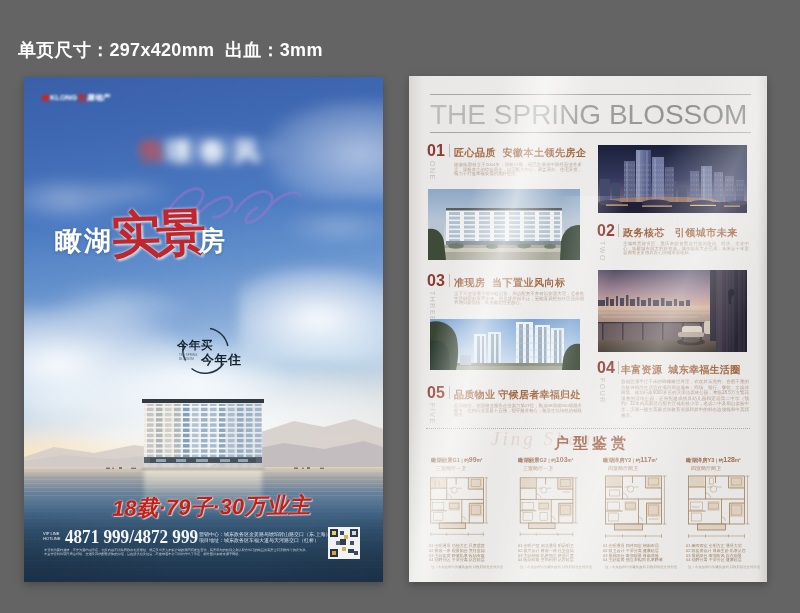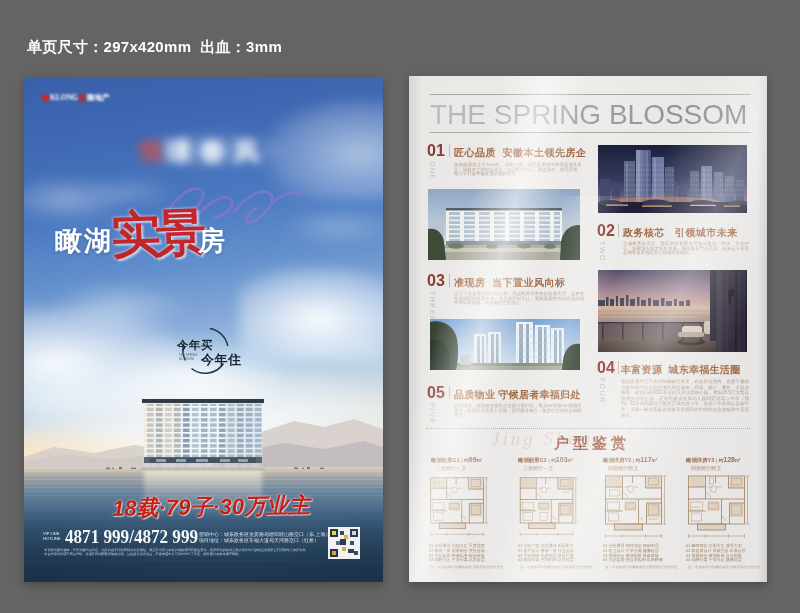--- a/index.html
+++ b/index.html
@@ -4,21 +4,21 @@
 <style>
   html,body{margin:0;padding:0;}
   body{width:800px;height:613px;overflow:hidden;background:#646464;font-family:"Liberation Sans",sans-serif;}
   #stage{position:relative;width:800px;height:613px;background:#646464;overflow:hidden;}
   .abs{position:absolute;}
 </style>
 </head>
 <body>
 <div id="stage">
 
-<div class="abs" style="left:27px;top:38px;color:#fdfdfd;font-size:15px;font-weight:700;letter-spacing:0.3px;">单页尺寸：297x420mm&nbsp;&nbsp;出血：3mm</div>
+<div class="abs" style="left:18px;top:38px;color:#fdfdfd;font-size:18px;font-weight:700;letter-spacing:0.3px;">单页尺寸：297x420mm&nbsp;&nbsp;出血：3mm</div>
 
 <div id="pageL" class="abs" style="left:24px;top:77px;width:359px;height:505px;overflow:hidden;box-shadow:0 3px 8px rgba(0,0,0,0.25);">
 
   <div class="abs" style="left:0;top:0;width:359px;height:392px;background:linear-gradient(172deg,#3a5fa9 0%,#3f69b3 16%,#4b79c1 34%,#6290cc 48%,#84a8d8 60%,#accae6 72%,#d9dee1 84%,#f1ebdf 100%);"></div>
 
   <div class="abs" style="left:240px;top:22px;width:160px;height:100px;background:radial-gradient(ellipse at 60% 55%,rgba(255,255,255,0.55),rgba(255,255,255,0.18) 60%,transparent 76%);filter:blur(6px);"></div>
 
   <div class="abs" style="left:-25px;top:98px;width:135px;height:48px;background:radial-gradient(ellipse at center,rgba(255,255,255,0.38),transparent 68%);filter:blur(7px);"></div>
 
   <div class="abs" style="left:55px;top:100px;width:100px;height:30px;background:radial-gradient(ellipse at center,rgba(255,255,255,0.25),transparent 68%);filter:blur(7px);"></div>
@@ -30,23 +30,23 @@
   <div class="abs" style="left:20px;top:205px;width:150px;height:50px;background:radial-gradient(ellipse at center,rgba(255,255,255,0.4),transparent 68%);filter:blur(8px);"></div>
 
   <div class="abs" style="left:-50px;top:230px;width:210px;height:105px;background:radial-gradient(ellipse at 40% 55%,rgba(255,255,255,0.95),rgba(255,255,255,0.3) 62%,transparent 80%);filter:blur(7px);"></div>
 
   <div class="abs" style="left:85px;top:262px;width:175px;height:75px;background:radial-gradient(ellipse at 50% 55%,rgba(255,255,255,0.85),rgba(255,255,255,0.2) 60%,transparent 78%);filter:blur(7px);"></div>
 
   <div class="abs" style="left:-10px;top:290px;width:390px;height:90px;background:radial-gradient(ellipse at 50% 65%,rgba(255,255,255,0.9),rgba(255,255,255,0.35) 62%,transparent 82%);filter:blur(8px);"></div>
 
   <div class="abs" style="left:18px;top:16px;width:70px;height:11px;filter:blur(0.8px);">
     <span class="abs" style="left:0;top:1.5px;width:6.5px;height:6.5px;background:#c8281e;"></span>
-    <span class="abs" style="left:8px;top:0;color:#fff;font-size:7.5px;font-weight:700;letter-spacing:0;font-family:Liberation Serif, serif;">KLONG</span>
+    <span class="abs" style="left:8px;top:0;color:#fff;font-size:7.5px;font-weight:700;letter-spacing:0;">KLONG</span>
     <span class="abs" style="left:36px;top:-1px;color:#c8281e;font-size:9px;font-weight:700;">凯</span>
-    <span class="abs" style="left:45px;top:0;color:#fff;font-size:7.5px;font-weight:700;">隆地产</span>
+    <span class="abs" style="left:45px;top:0;color:#fff;font-size:7.5px;font-weight:700;font-style:italic;">隆地产</span>
   </div>
 
   <div class="abs" style="left:105px;top:52px;width:165px;height:42px;background:radial-gradient(ellipse at 50% 50%,rgba(255,255,255,0.34),transparent 70%);filter:blur(5px);"></div>
 
   <div class="abs" style="left:116px;top:56px;width:140px;height:36px;filter:blur(4.5px);">
     <span style="position:absolute;left:0;top:3px;color:#e04432;font-size:23px;font-weight:700;">悦</span>
     <span style="position:absolute;left:26px;top:2px;color:#ffffff;font-size:25px;font-weight:700;letter-spacing:9px;">璟春风</span>
   </div>
 
   <svg class="abs" style="left:112px;top:100px;" width="180" height="60" viewBox="0 0 180 66">

